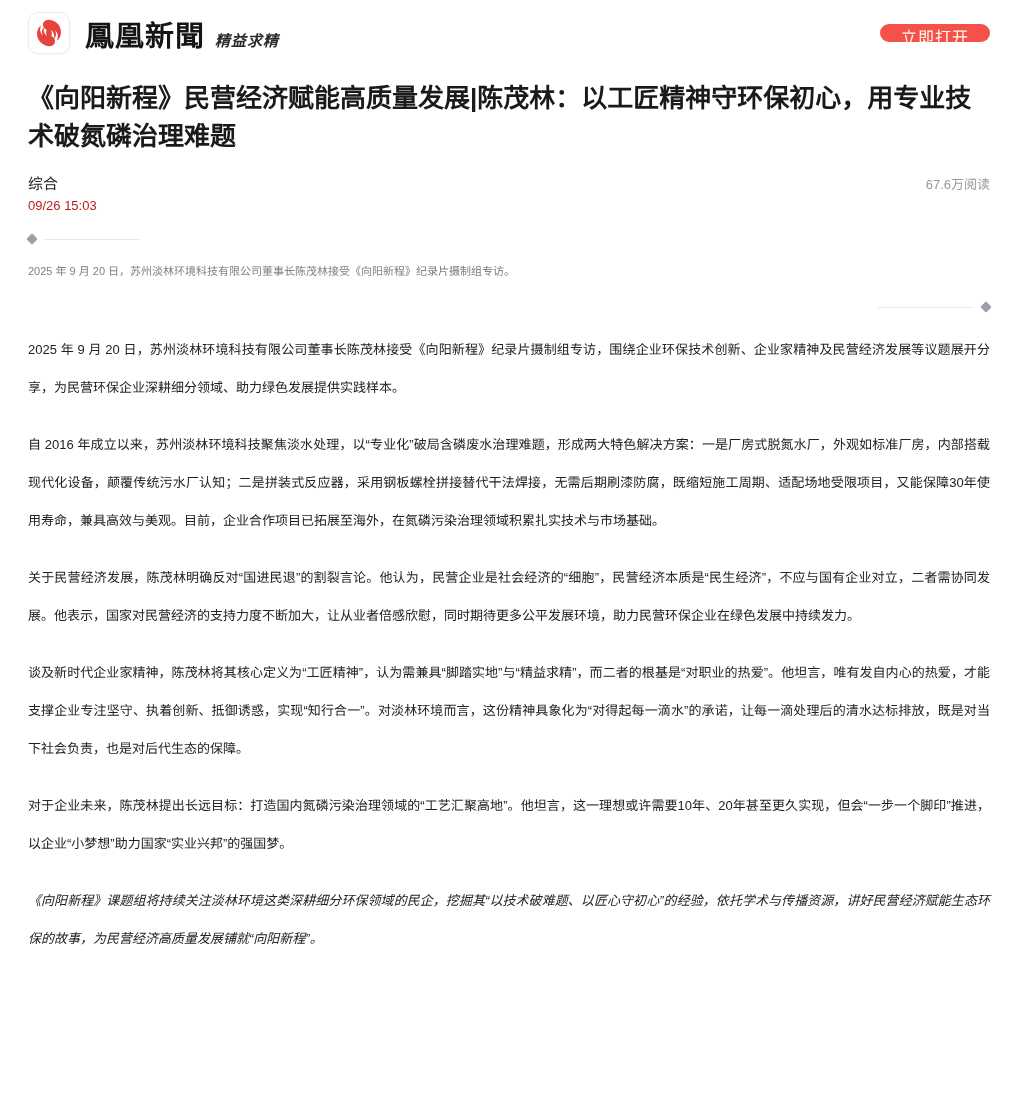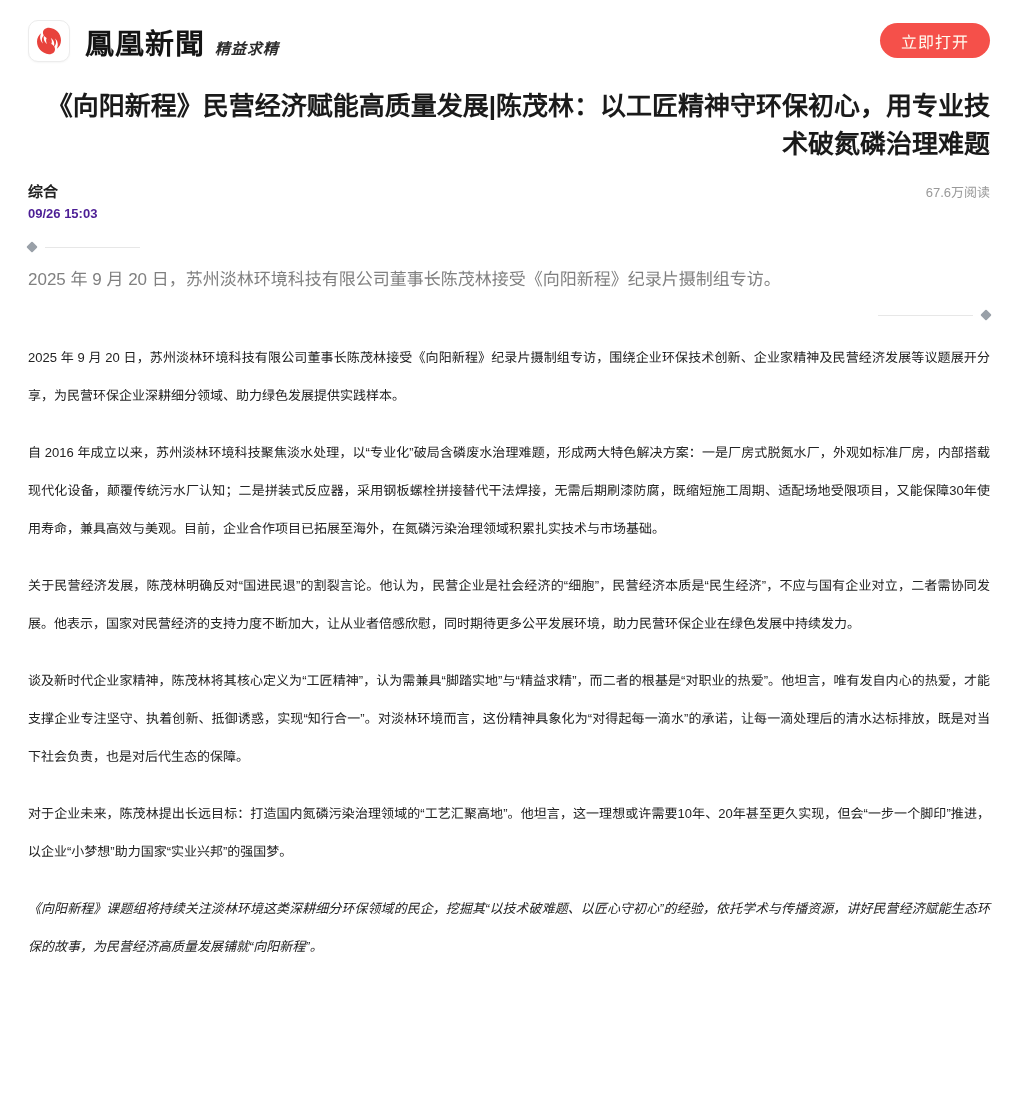--- a/index.html
+++ b/index.html
@@ -12,21 +12,20 @@
     color: #222;
   }
   .page { padding: 0 20px 30px 28px; }
 
   
   .header {
     display: flex;
     align-items: center;
     padding-top: 9px;
     height: 56px;
-    margin-top: 8px;
   }
   .logo-box {
     width: 42px; height: 42px;
     border: 1px solid #ececec;
     border-radius: 10px;
     background: #fff;
     display: flex; align-items: center; justify-content: center;
     box-shadow: 0 1px 2px rgba(0,0,0,.04);
     cursor: pointer;
     flex: 0 0 auto;
@@ -47,53 +46,52 @@
     color: #2b2b2b;
     margin-left: 10px;
     letter-spacing: 1px;
   }
   .open-btn {
     margin-left: auto;
     background: #f5504a;
     color: #fffdf2;
     border: none;
     border-radius: 18px;
-    height: 35px;
+    height: 18px;
     padding: 0 21px;
     font-size: 16px;
     letter-spacing: 1px;
     cursor: pointer;
     font-family: inherit;
   }
 
   
   .title {
     margin-top: 23px;
     font-size: 26px;
     font-weight: 700;
     line-height: 38px;
     color: #1a1a1a;
-    text-align: right;
   }
   .meta {
     margin-top: 17px;
     display: flex;
     justify-content: space-between;
     align-items: flex-start;
   }
   .meta-source {
     font-size: 15px;
-    font-weight: 700;
+    font-weight: 400;
     color: #222;
   }
   .meta-time {
     margin-top: 5px;
     font-size: 13px;
-    color: #4c1d95;
-    font-weight: 700;
+    color: #b91c1c;
+    font-weight: 400;
   }
   .meta-reads {
     font-size: 13px;
     color: #999;
     padding-top: 2px;
   }
 
   
   .divider {
     display: flex;
@@ -111,21 +109,21 @@
   .divider .rule {
     width: 95px; height: 1px;
     background: #e7e7e7;
     flex: 0 0 auto;
   }
   .divider.top .rule { margin-left: 9px; }
   .divider.bottom .rule { margin-right: 9px; }
 
   .caption {
     margin-top: 14px;
-    font-size: 17px;
+    font-size: 11px;
     line-height: 29px;
     color: #808080;
   }
 
   
   .article-body { margin-top: 20px; }
   .article-body p {
     font-size: 13px;
     line-height: 38px;
     color: #222;

